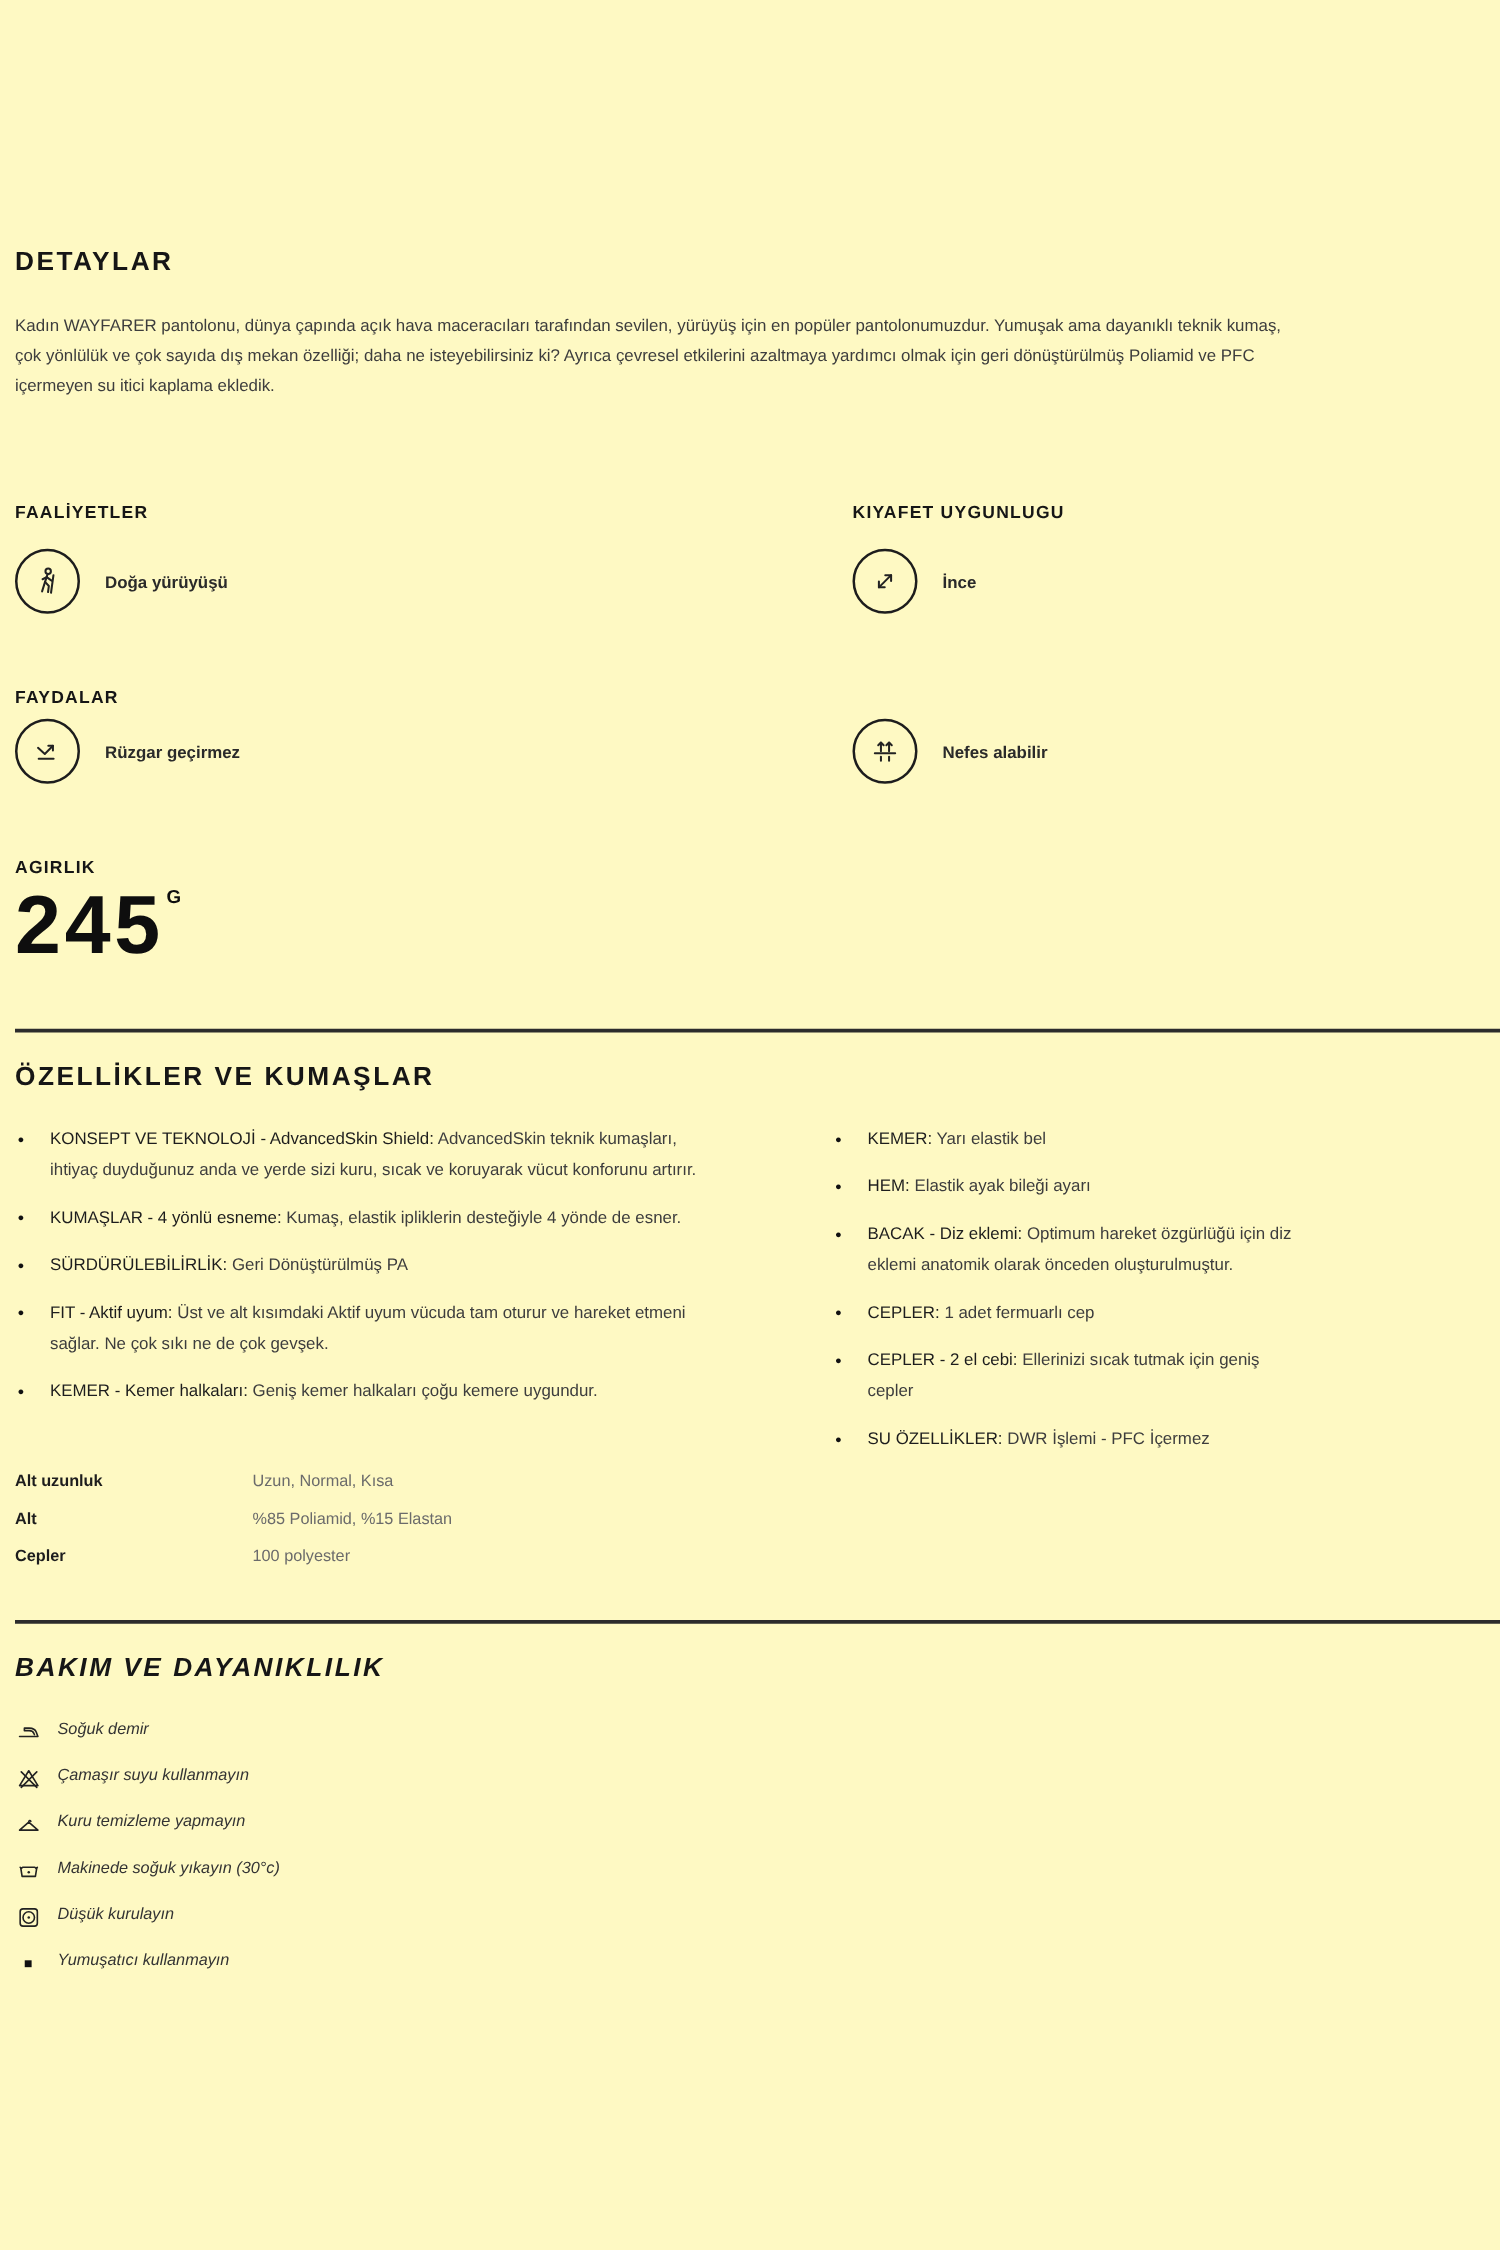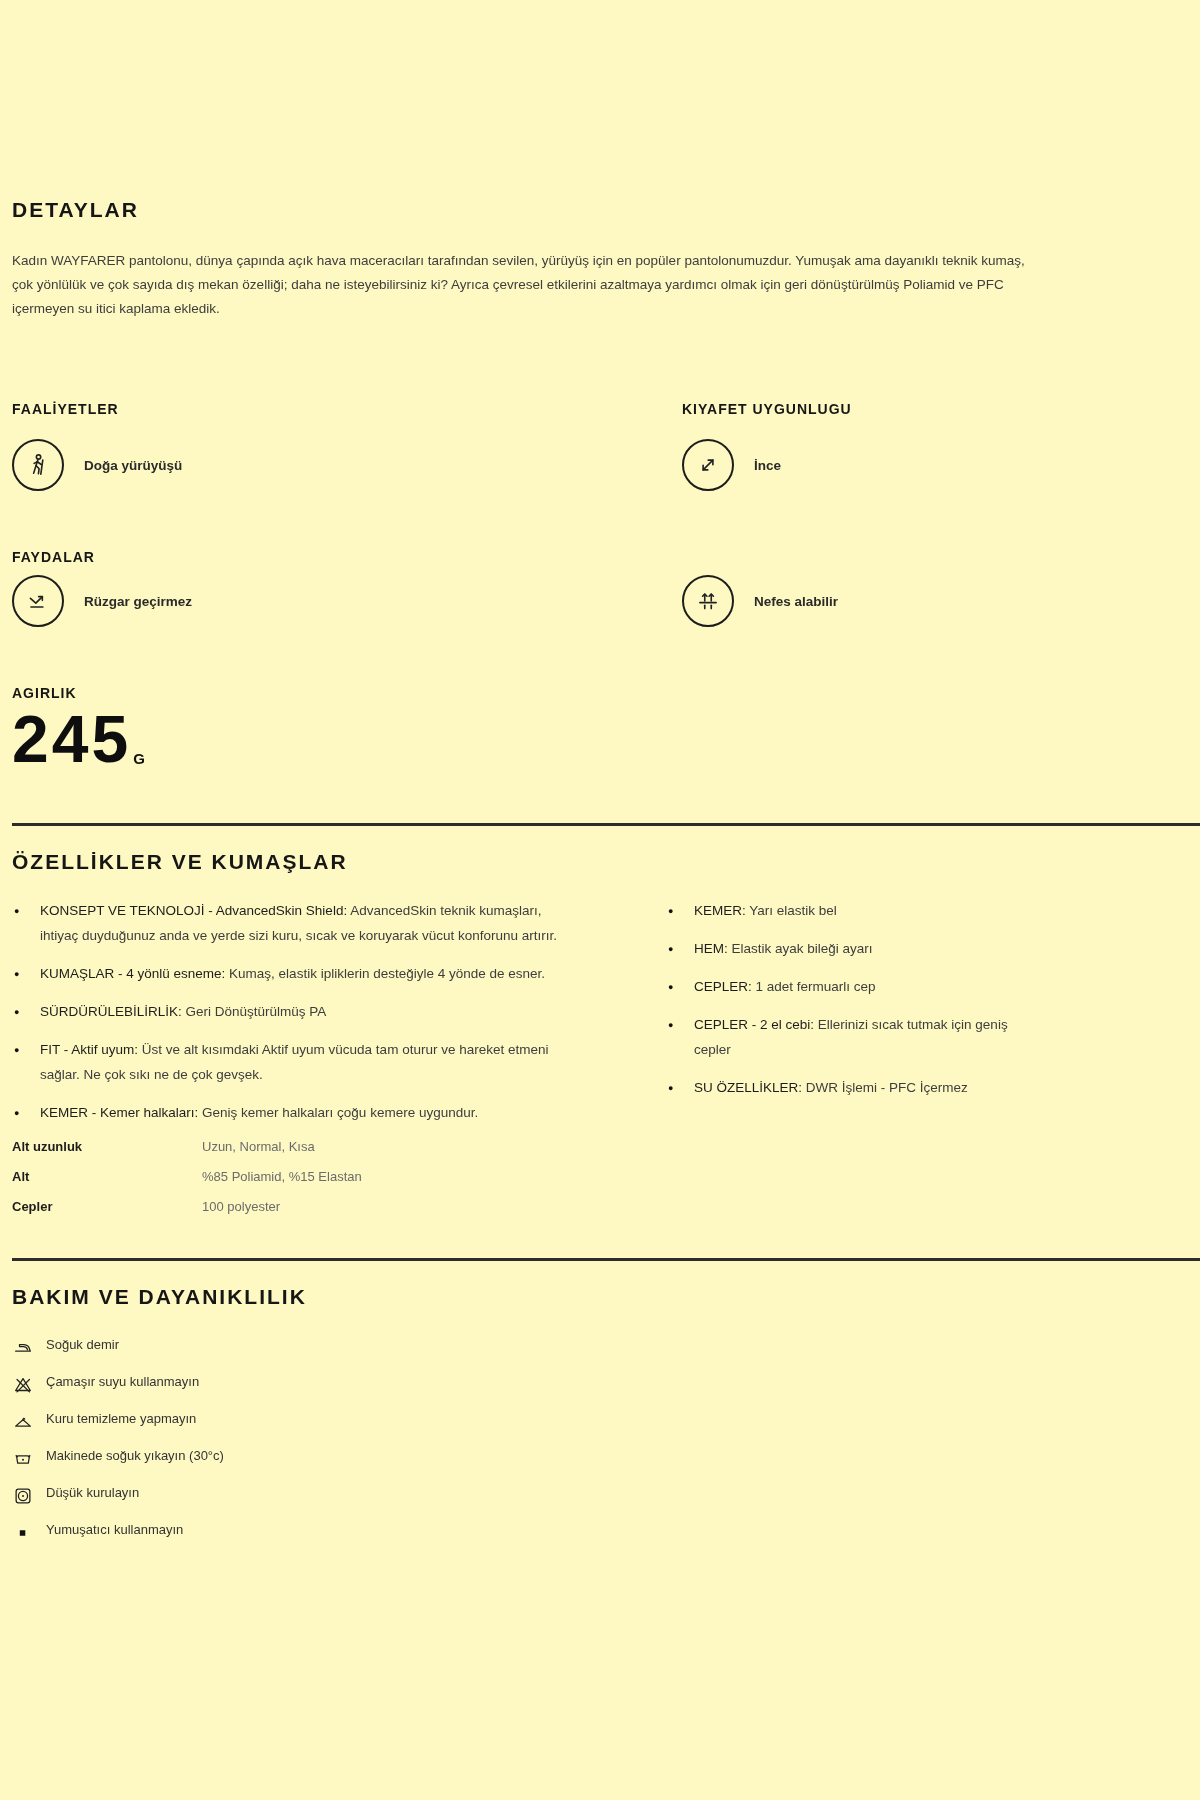--- a/index.html
+++ b/index.html
@@ -19,21 +19,21 @@
   .attr-grid { display:grid; grid-template-columns:670px 1fr; margin-top:80px; }
   .attr-item { display:flex; align-items:center; margin-top:22px; }
   .circle-badge { width:52px; height:52px; border:2.5px solid #1d1d1d; border-radius:50%;
                   display:flex; align-items:center; justify-content:center; flex:0 0 auto; }
   .attr-label { margin-left:20px; font-size:13.5px; font-weight:700; color:#2a2a2a; }
   .row-gap { margin-top:58px; }
   .benefit-row-item { margin-top:10px; }
 
   
   .weight { margin-top:58px; }
-  .weight-value-wrap { margin-top:10px; display:flex; align-items:flex-end; }
+  .weight-value-wrap { margin-top:10px; display:flex; align-items:flex-start; }
   .weight-value { font-size:66px; font-weight:800; letter-spacing:3px; color:#0e0e0e; line-height:56px; }
   .weight-unit { font-size:15px; font-weight:800; color:#0e0e0e; margin-top:-2px; margin-left:2px; }
 
   .divider { border:none; border-top:3px solid #2c2c2c; margin-left:12px; margin-right:0; }
   .divider-1 { margin-top:56px; }
   .divider-2 { margin-top:42px; }
 
   
   .features { margin-top:24px; }
   .features-cols { display:flex; justify-content:space-between; margin-top:24px; padding-right:138px; }
@@ -44,21 +44,21 @@
   ul.feat-list li::before { content:"●"; position:absolute; left:2px; top:1px; font-size:9px; color:#111; }
   .feat-lead { font-weight:400; color:#1d1d1d; }
 
   
   .specs { }
   .spec-row { display:flex; margin-bottom:12px; }
   .spec-label { width:190px; font-size:13px; font-weight:800; color:#1d1d1d; line-height:18px; }
   .spec-value { font-size:13px; color:#6b6b6b; line-height:18px; }
 
   
-  .care { margin-top:24px; }
+  .care { margin-top:24px;font-style:italic; }
   .care-list { margin-top:28px; }
   .care-row { display:flex; align-items:flex-start; margin-bottom:15px; height:22px; }
   .care-ic { width:34px; flex:0 0 auto; display:flex; align-items:center; }
   .care-label { font-size:13px; color:#333; }
 
   svg.ic { stroke:#222; fill:none; stroke-width:1.5; stroke-linecap:round; stroke-linejoin:round; }
 </style>
 </head>
 <body>
 
@@ -152,20 +152,21 @@
         <ul class="feat-list feat-col-left">
           <li><span class="feat-lead">KONSEPT VE TEKNOLOJİ - AdvancedSkin Shield:</span><span> AdvancedSkin teknik kumaşları, ihtiyaç duyduğunuz anda ve yerde sizi kuru, sıcak ve koruyarak vücut konforunu artırır.</span></li>
           <li><span class="feat-lead">KUMAŞLAR - 4 yönlü esneme:</span><span> Kumaş, elastik ipliklerin desteğiyle 4 yönde de esner.</span></li>
           <li><span class="feat-lead">SÜRDÜRÜLEBİLİRLİK:</span><span> Geri Dönüştürülmüş PA</span></li>
           <li><span class="feat-lead">FIT - Aktif uyum:</span><span> Üst ve alt kısımdaki Aktif uyum vücuda tam oturur ve hareket etmeni sağlar. Ne çok sıkı ne de çok gevşek.</span></li>
           <li><span class="feat-lead">KEMER - Kemer halkaları:</span><span> Geniş kemer halkaları çoğu kemere uygundur.</span></li>
         </ul>
         <ul class="feat-list feat-col-right">
           <li><span class="feat-lead">KEMER:</span><span> Yarı elastik bel</span></li>
           <li><span class="feat-lead">HEM:</span><span> Elastik ayak bileği ayarı</span></li>
+          <li><span class="feat-lead">BACAK - Diz eklemi:</span><span> Optimum hareket özgürlüğü için diz eklemi anatomik olarak önceden oluşturulmuştur.</span></li>
           <li><span class="feat-lead">CEPLER:</span><span> 1 adet fermuarlı cep</span></li>
           <li><span class="feat-lead">CEPLER - 2 el cebi:</span><span> Ellerinizi sıcak tutmak için geniş cepler</span></li>
           <li><span class="feat-lead">SU ÖZELLİKLER:</span><span> DWR İşlemi - PFC İçermez</span></li>
         </ul>
       </div>
 
       <div class="specs">
         <div class="spec-row">
           <span class="spec-label">Alt uzunluk</span>
           <span class="spec-value">Uzun, Normal, Kısa</span>

